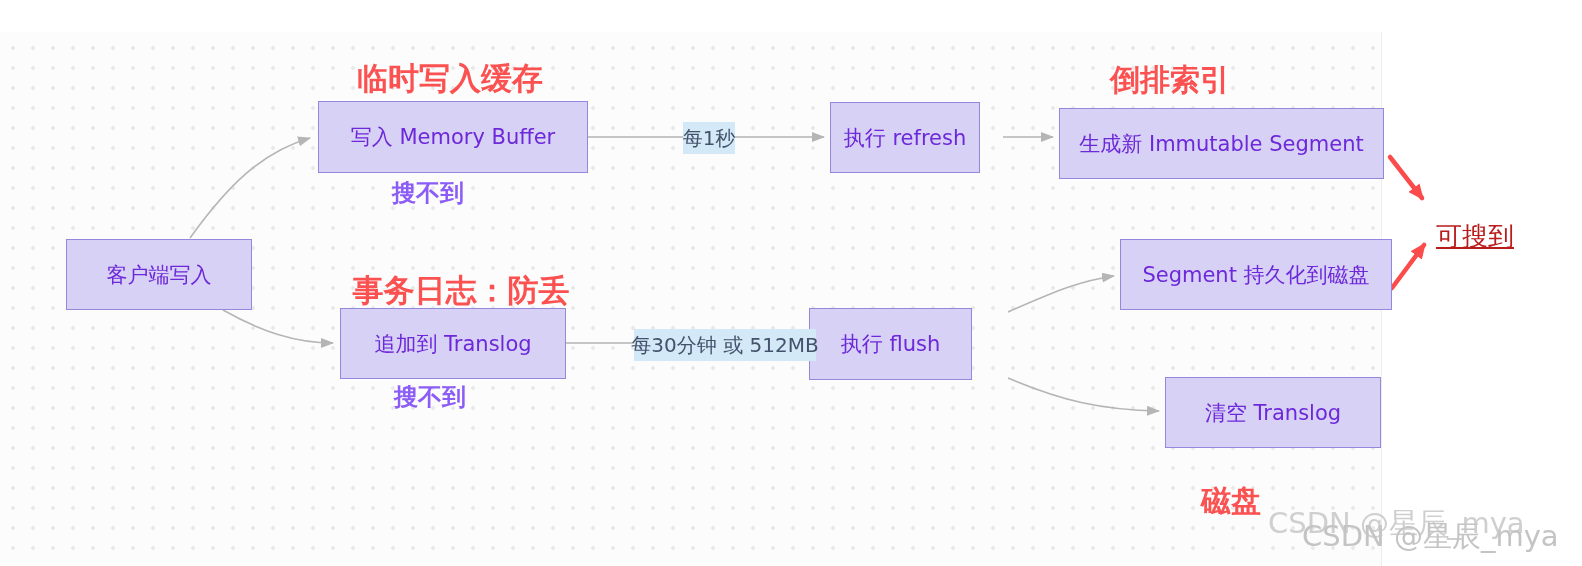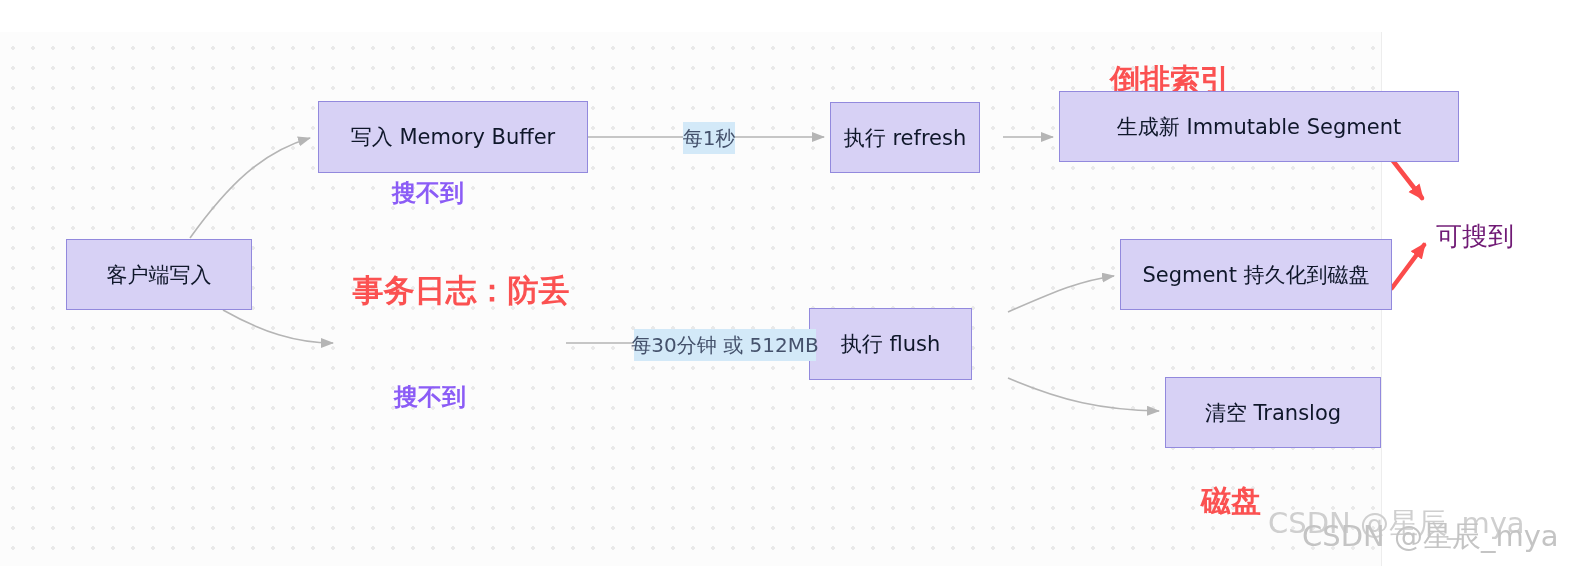--- a/index.html
+++ b/index.html
@@ -28,21 +28,21 @@
     position:absolute;left:0;top:0;width:1582px;height:566px;
     pointer-events:none;
   }
   
   .node{
     position:absolute;
     background:#d7d1f5;
     border:1.5px solid #9289dd;
     box-sizing:border-box;
     display:flex;align-items:center;justify-content:center;
-    color:#0f172a;
+    color:#6d28d9;
     font-size:21px;
     white-space:nowrap;
   }
   
   .rtitle{
     position:absolute;
     color:#fb5151;
     font-weight:bold;
     text-align:center;
     white-space:nowrap;
@@ -52,23 +52,24 @@
   
   .green{
     position:absolute;
     color:#8b5cf6;
     font-size:24px;
     font-weight:bold;
     white-space:nowrap;
   }
   .blue{
     position:absolute;
-    color:#701a75;
+    color:#b91c1c;
     font-size:26px;
     white-space:nowrap;
+    text-decoration:underline;
   }
   
   .edgelabel{
     position:absolute;
     background:#d3e9f8;
     color:#44516b;
     font-size:20px;
     display:flex;align-items:center;justify-content:center;
     white-space:nowrap;
     padding:16px 3px;
@@ -107,28 +108,30 @@
       <path d="M566,343 H839" marker-end="url(#mgray)"></path>
       <path d="M1008,312 C1052,293 1078,281 1114,276" marker-end="url(#mgray)"></path>
       <path d="M1008,378 C1062,401 1102,410 1159,411" marker-end="url(#mgray)"></path>
     </g>
     <g fill="none" stroke="#fb4b4b" stroke-width="4.5" stroke-linecap="round">
       <path d="M1390,157 L1422,198" marker-end="url(#mred)"></path>
       <path d="M1392,288 L1424,245" marker-end="url(#mred)"></path>
     </g>
   </svg>
 
+  <div class="rtitle t31" style="left:340px;top:58px;width:220px;">临时写入缓存</div>
   <div class="rtitle t30" style="left:1100px;top:60px;width:140px;">倒排索引</div>
   <div class="rtitle t31" style="left:344px;top:270px;width:234px;">事务日志：防丢</div>
   <div class="rtitle t30" style="left:1186px;top:481px;width:90px;">磁盘</div>
 
   <div class="node" style="left:66px;top:239px;width:186px;height:71px;">客户端写入</div>
   <div class="node" style="left:318px;top:101px;width:270px;height:72px;">写入 Memory Buffer</div>
   <div class="node" style="left:830px;top:102px;width:150px;height:71px;">执行 refresh</div>
-  <div class="node" style="left:1059px;top:91px;width:400px;height:71px;">生成新 Immutable Segment</div>
+  <div class="node" style="left:1059px;top:108px;width:325px;height:71px;">生成新 Immutable Segment</div>
+  <div class="node" style="left:340px;top:308px;width:226px;height:71px;">追加到 Translog</div>
   <div class="node" style="left:809px;top:308px;width:163px;height:72px;">执行 flush</div>
   <div class="node" style="left:1120px;top:239px;width:272px;height:71px;">Segment 持久化到磁盘</div>
   <div class="node" style="left:1165px;top:377px;width:216px;height:71px;">清空 Translog</div>
 
   <div class="edgelabel" style="left:683px;top:122px;width:52px;height:31px;">每1秒</div>
   <div class="edgelabel" style="left:620px;top:329px;width:182px;height:31px;margin-left:14px;">每30分钟 或 512MB</div>
 
   <div class="green" style="left:392px;top:177px;">搜不到</div>
   <div class="green" style="left:394px;top:381px;">搜不到</div>
   <div class="blue" style="left:1436px;top:219px;">可搜到</div>

